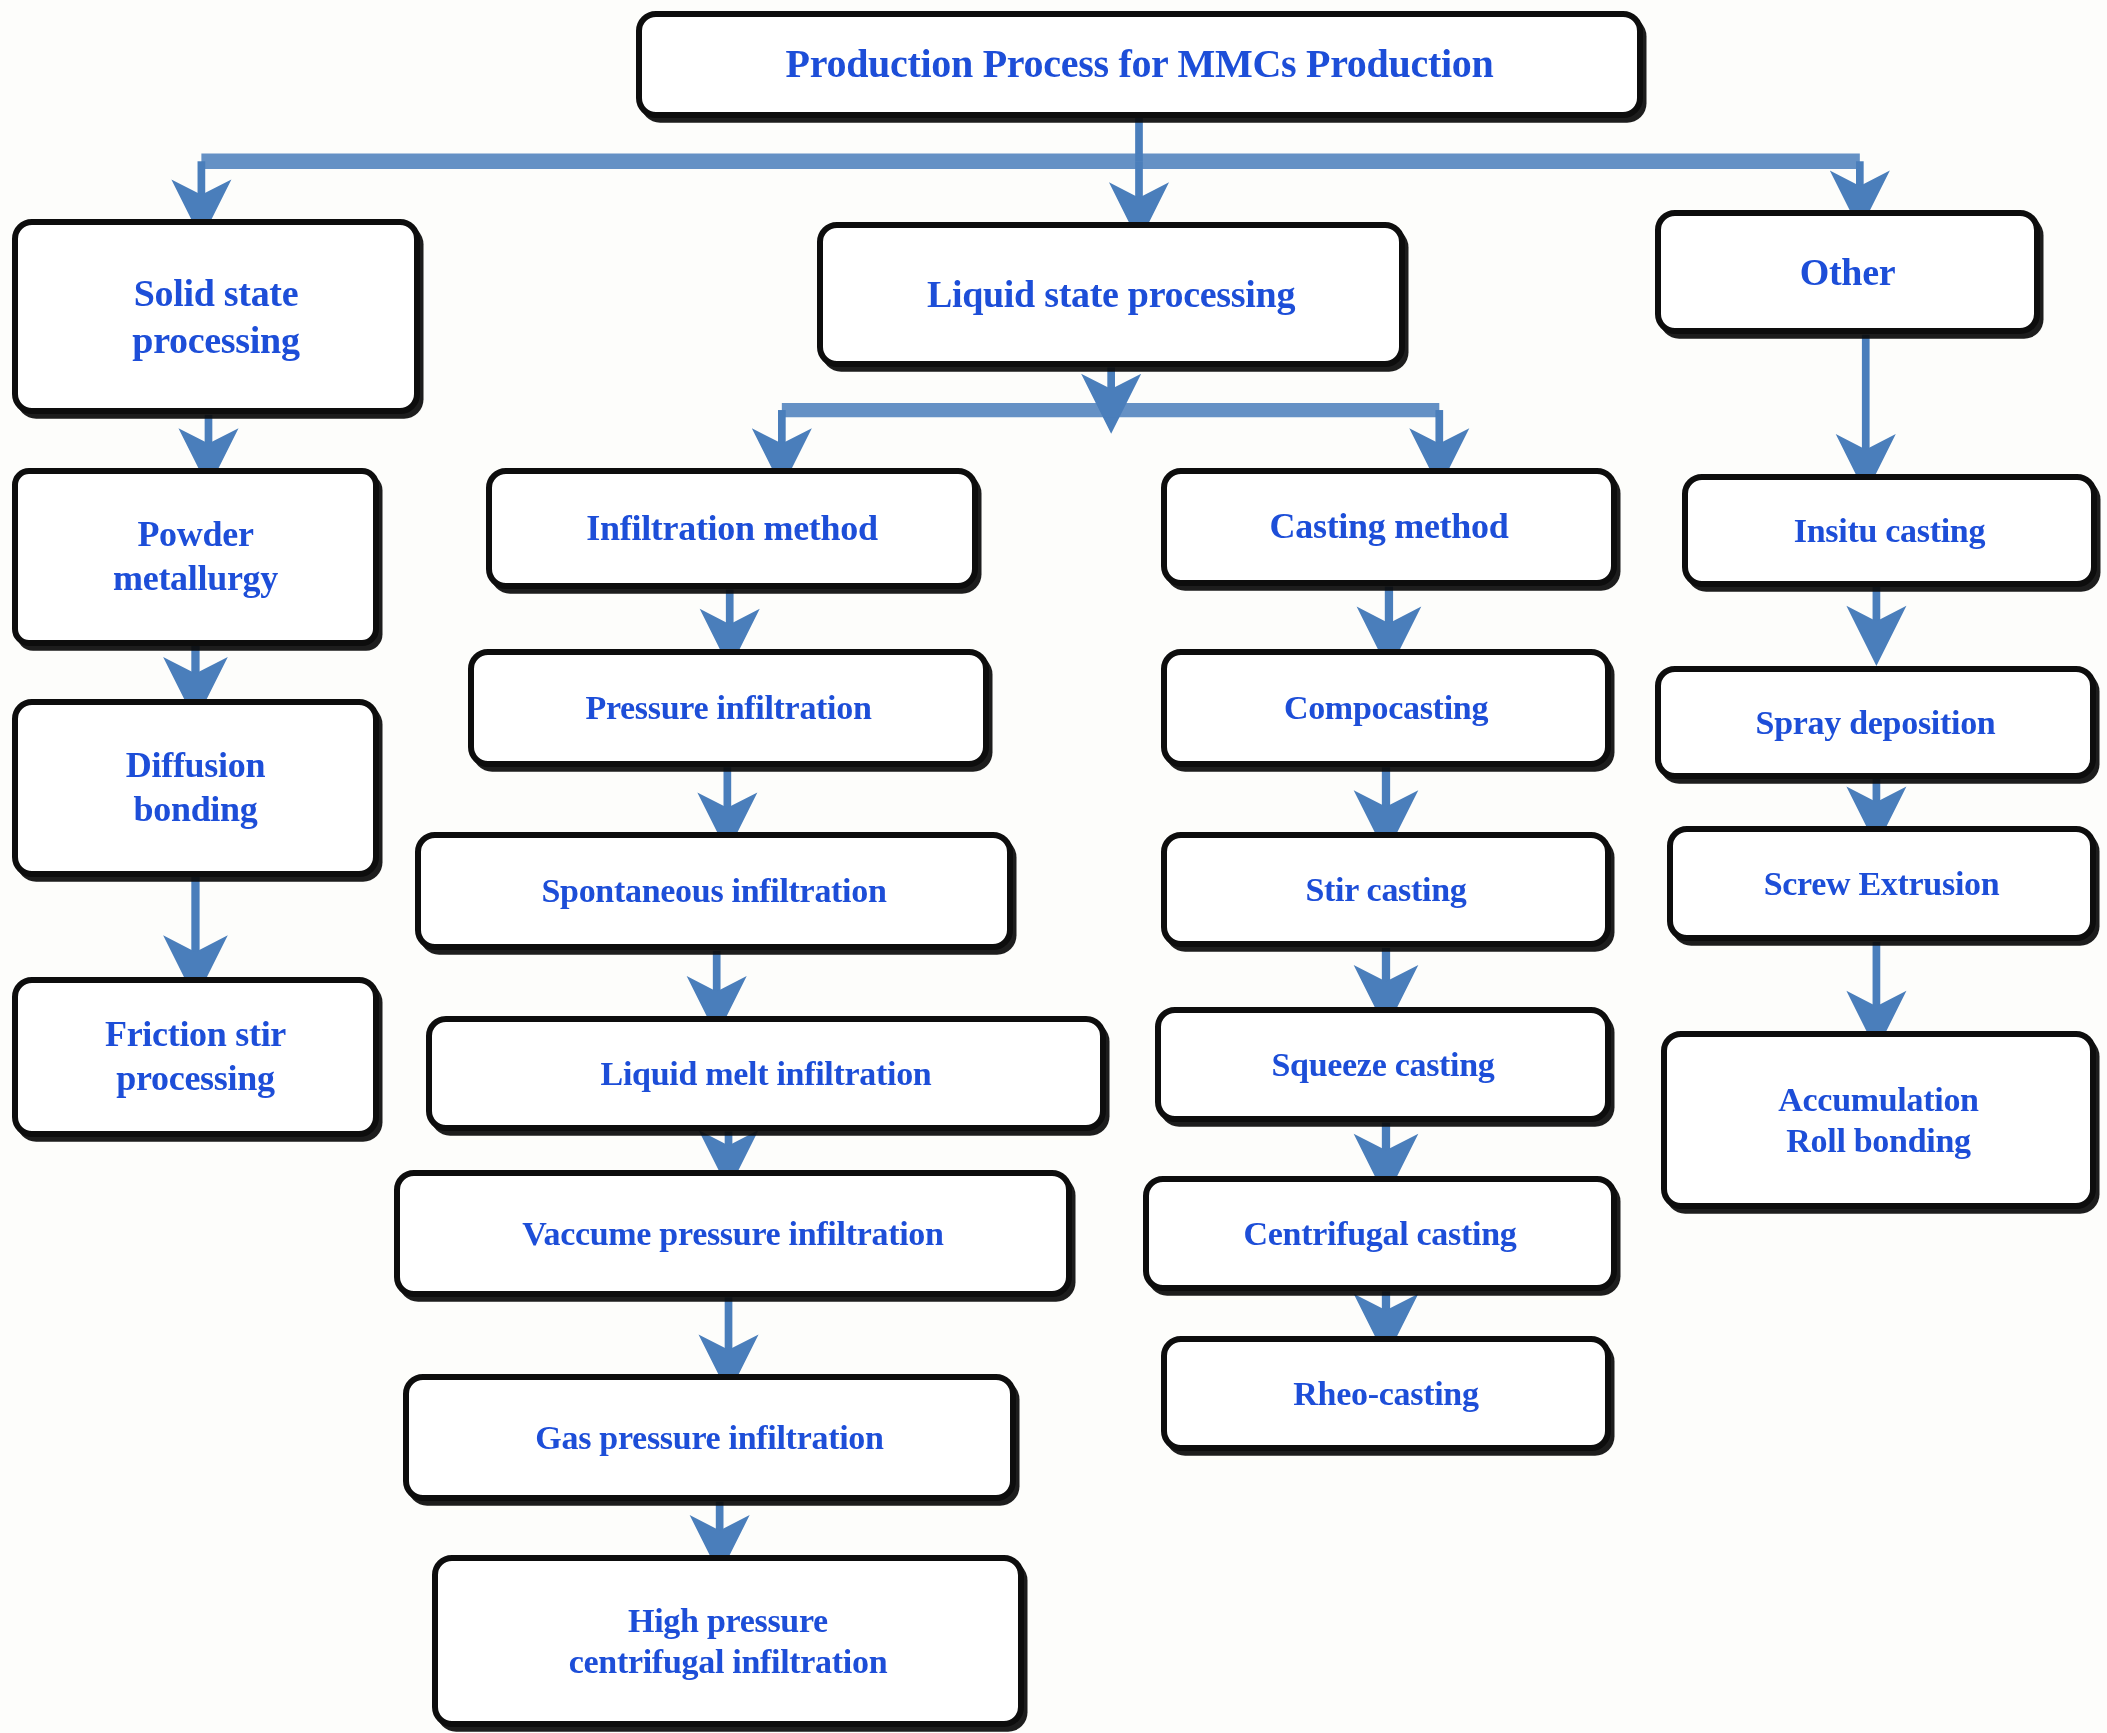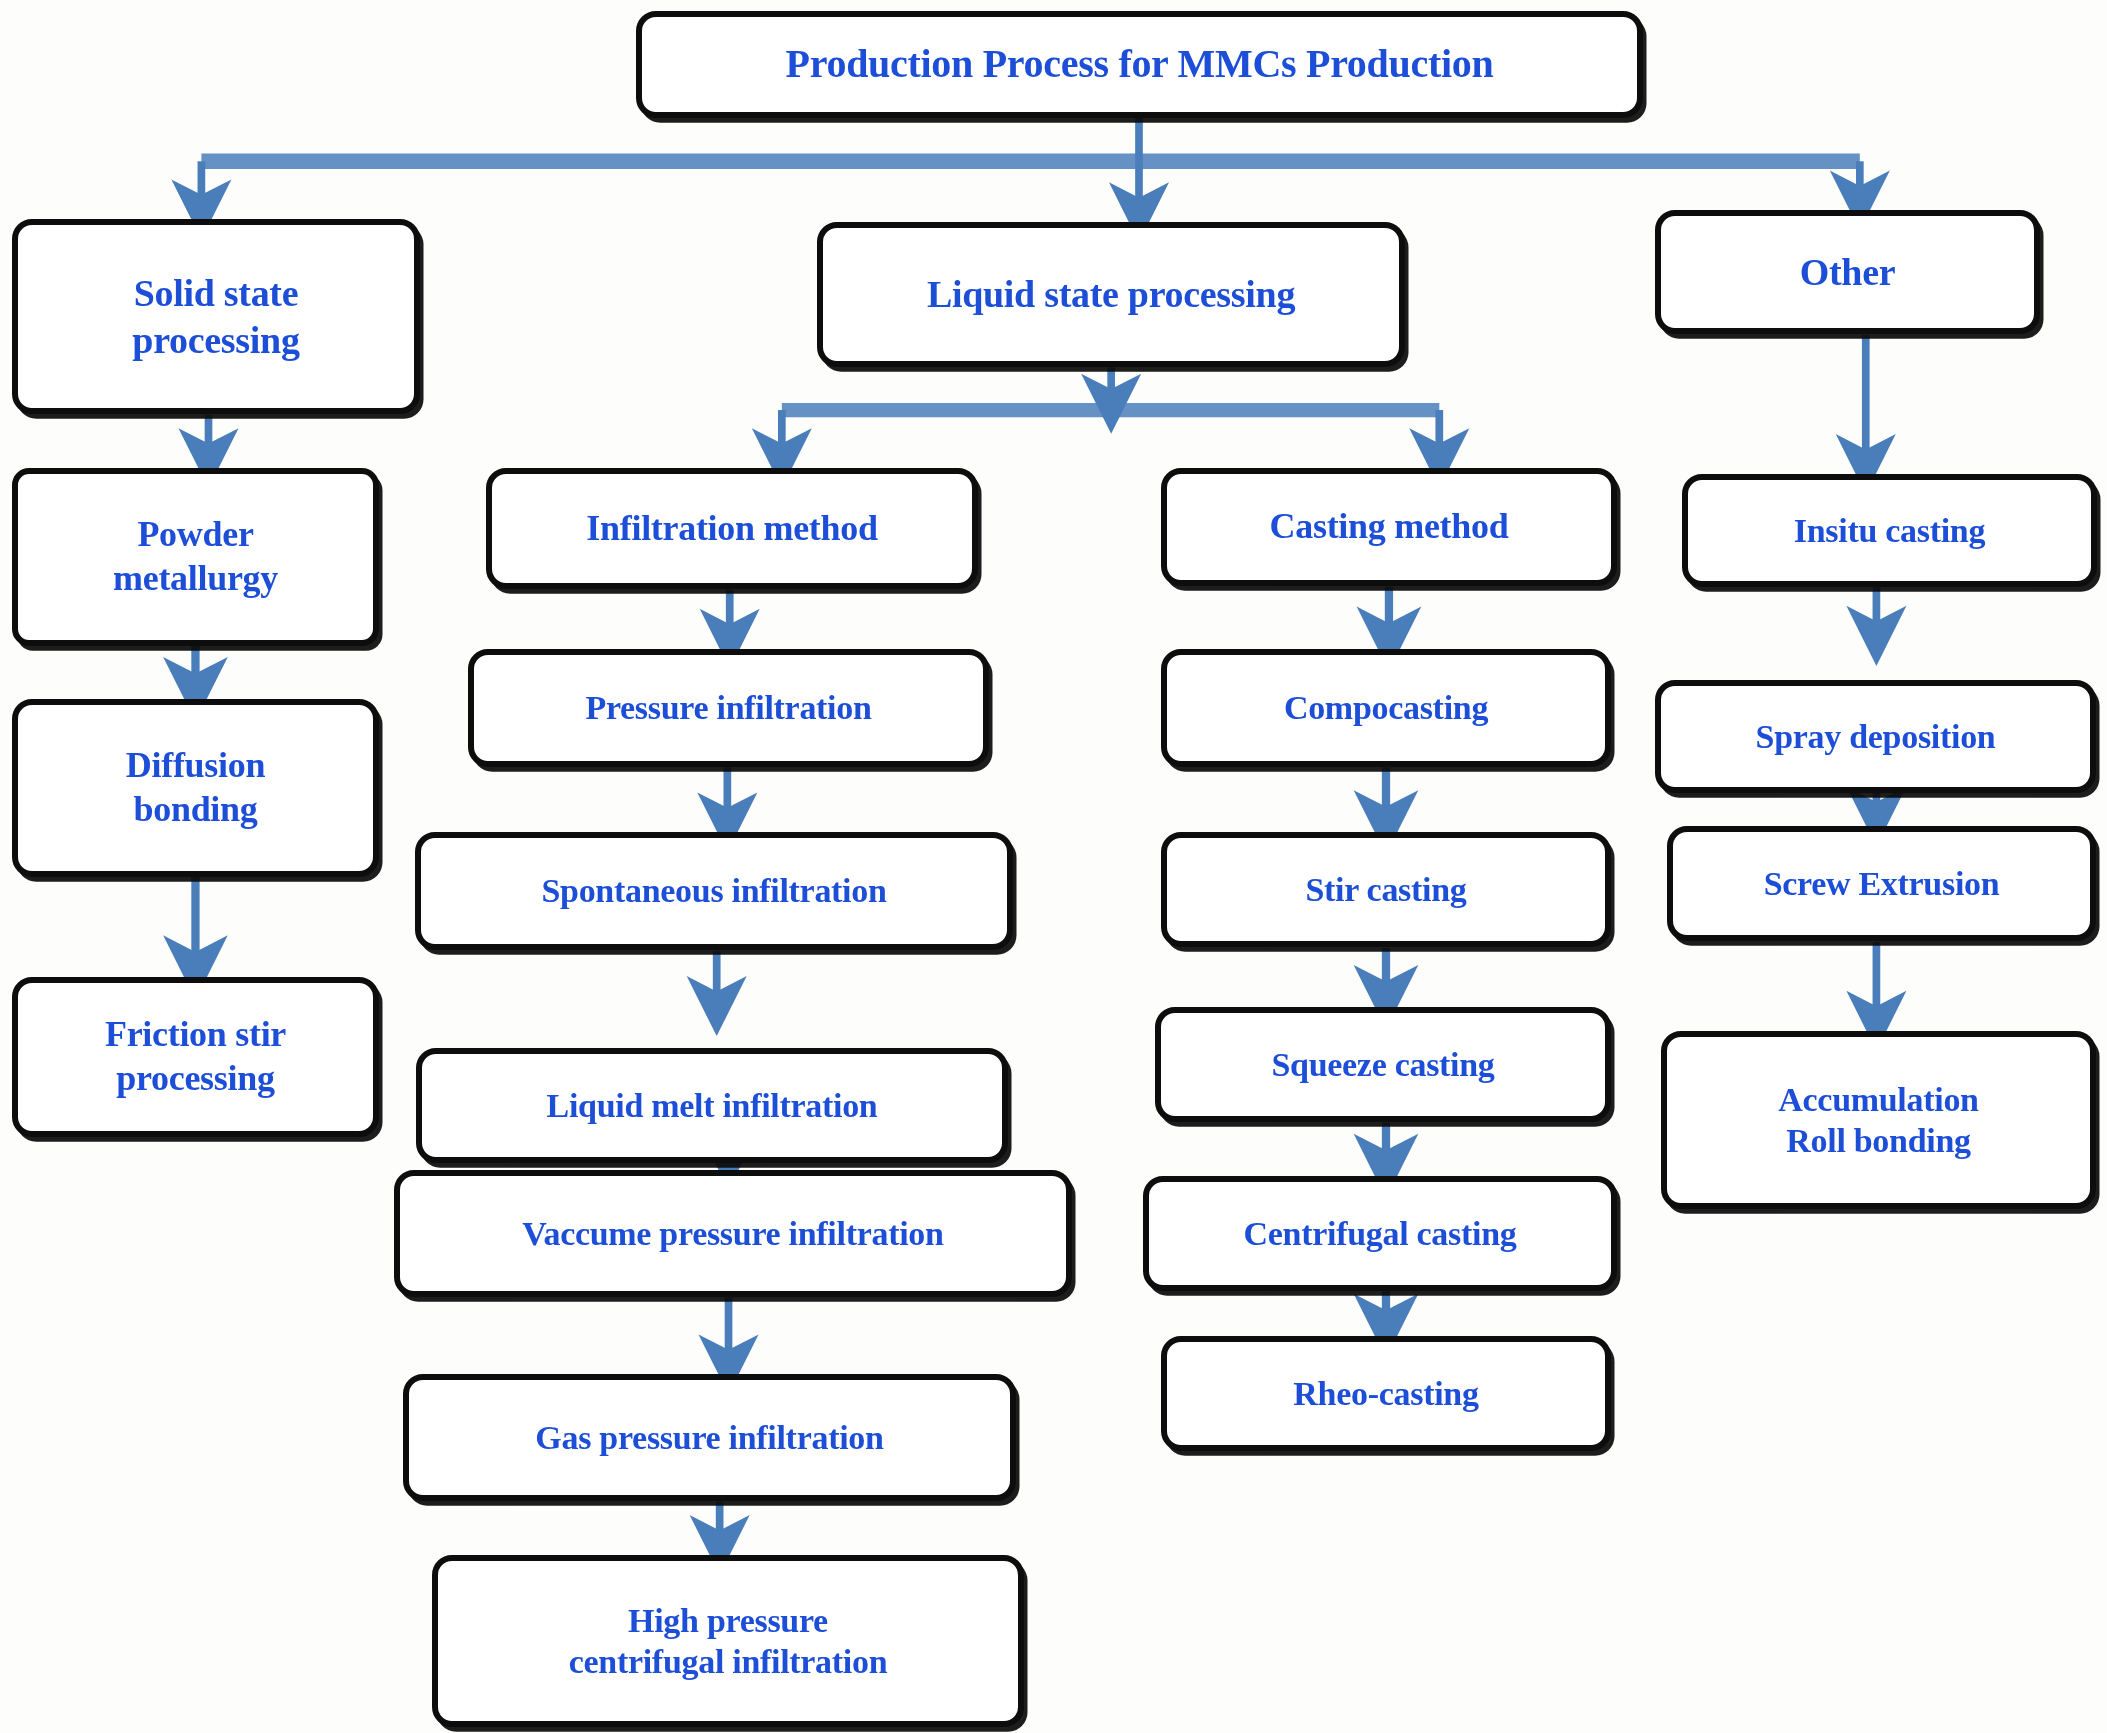--- a/index.html
+++ b/index.html
@@ -138,21 +138,21 @@
   </div>
 
   <div class="node fs-body" style="left:468px;top:649px;width:521px;height:118px;">
     <span>Pressure infiltration</span>
   </div>
 
   <div class="node fs-body" style="left:415px;top:832px;width:598px;height:118px;">
     <span>Spontaneous infiltration</span>
   </div>
 
-  <div class="node fs-body" style="left:416px;top:1016px;width:592px;height:115px;margin-top:32px;">
+  <div class="node fs-body" style="left:426px;top:1016px;width:680px;height:115px;">
     <span>Liquid melt infiltration</span>
   </div>
 
   <div class="node fs-body" style="left:394px;top:1170px;width:678px;height:127px;">
     <span>Vaccume pressure infiltration</span>
   </div>
 
   <div class="node fs-body" style="left:403px;top:1374px;width:613px;height:127px;">
     <span>Gas pressure infiltration</span>
   </div>
@@ -183,21 +183,21 @@
   </div>
 
   <div class="node fs-body" style="left:1161px;top:1336px;width:450px;height:115px;">
     <span>Rheo-casting</span>
   </div>
 
   <div class="node fs-body" style="left:1682px;top:474px;width:415px;height:113px;">
     <span>Insitu casting</span>
   </div>
 
-  <div class="node fs-body" style="left:1655px;top:680px;width:441px;height:113px;justify-content:flex-end;">
+  <div class="node fs-body" style="left:1655px;top:666px;width:441px;height:113px;justify-content:flex-end;">
     <span>Spray deposition</span>
   </div>
 
   <div class="node fs-body" style="left:1667px;top:826px;width:429px;height:115px;">
     <span>Screw Extrusion</span>
   </div>
 
   <div class="node fs-body" style="left:1661px;top:1031px;width:435px;height:178px;">
     <span>Accumulation
 Roll bonding</span>

